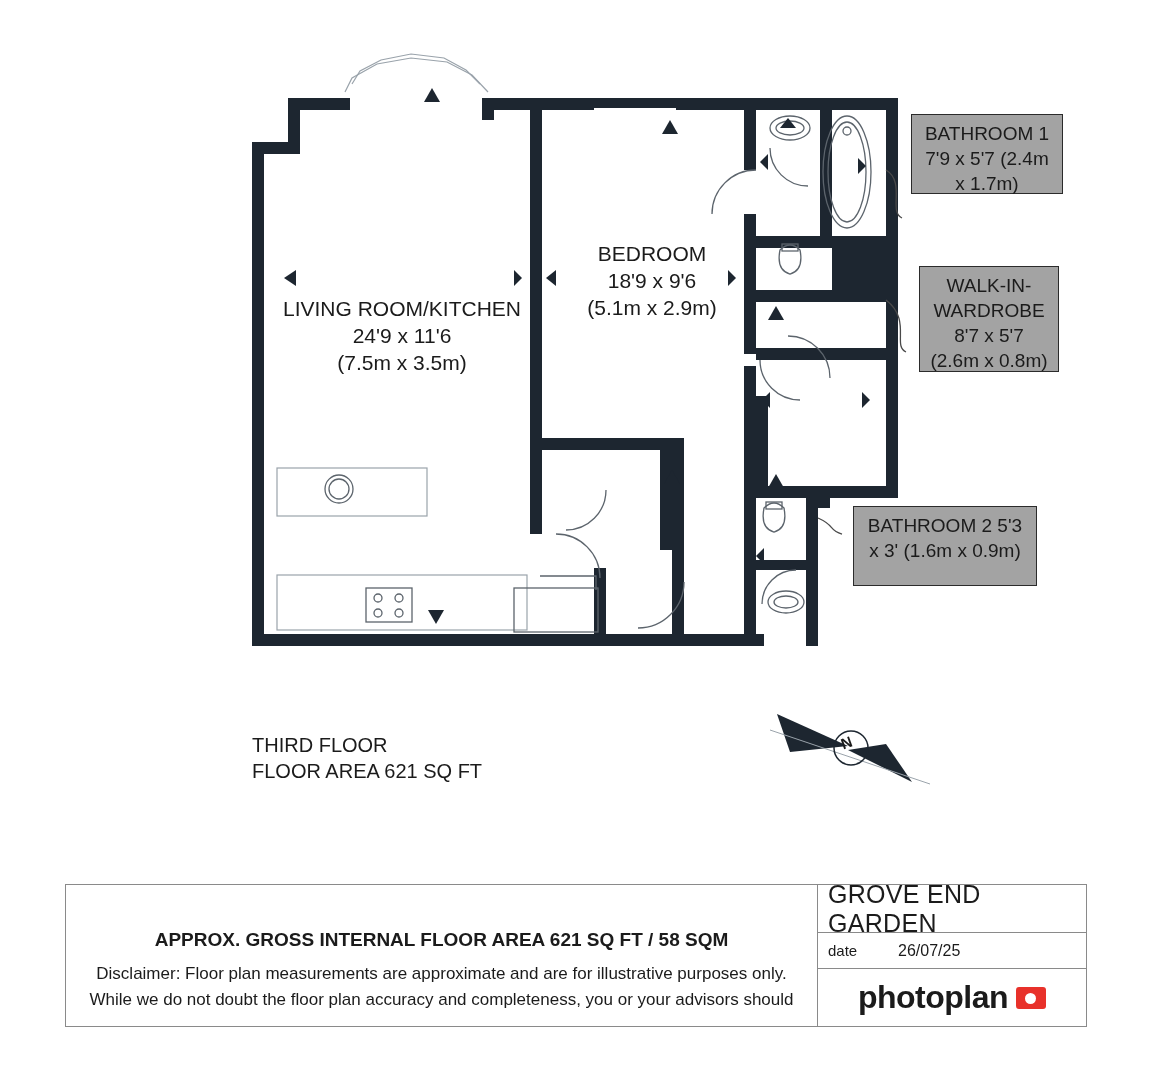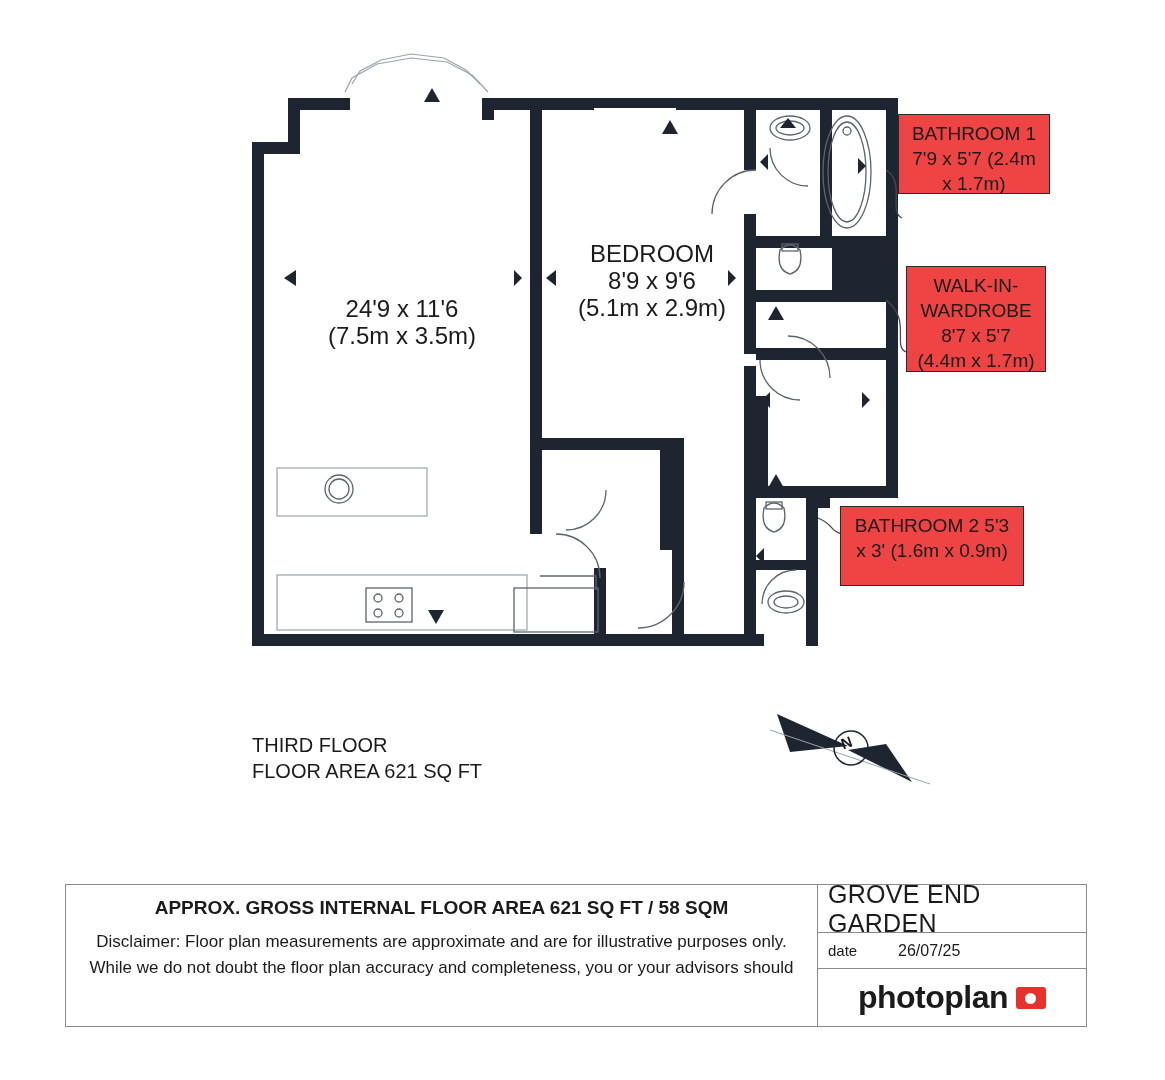--- a/index.html
+++ b/index.html
@@ -17,38 +17,39 @@
   }
   .plan {
     position: absolute;
     left: 0; top: 0;
     width: 1165px;
     height: 1080px;
   }
   .room-label {
     position: absolute;
     text-align: center;
-    font-size: 24px;
+    font-size: 21px;
     line-height: 27px;
     color: #1b1b1b;
     white-space: nowrap;
   }
   .room-label .nm { display: block; }
   .room-label .imp { display: block; }
   .room-label .met { display: block; }
 
   .callout {
     position: absolute;
     border: 1px solid #2b2b2b;
-    background: #ef4444;
+    background: #a3a3a3;
     text-align: center;
     font-size: 19px;
     line-height: 25px;
     padding: 6px 10px 8px 10px;
     box-sizing: border-box;
+    margin-left: 13px;
   }
 
   .floor-note {
     position: absolute;
     left: 252px;
     top: 732px;
     font-size: 20px;
     line-height: 26px;
     white-space: nowrap;
   }
@@ -67,20 +68,21 @@
     width: 752px;
     box-sizing: border-box;
     border-right: 1px solid #8a8a8a;
     padding: 12px 8px 8px 8px;
     text-align: center;
   }
   .footer-title {
     font-weight: bold;
     font-size: 19px;
     margin-bottom: 10px;
+    margin-top: 32px;
   }
   .footer-disclaimer {
     font-size: 17px;
     line-height: 26px;
   }
   .footer-right {
     flex: 1;
     display: flex;
     flex-direction: column;
   }
@@ -273,41 +275,42 @@
     <path d="M777,714 L848,746 L790,752 Z" fill="#1d2630"></path>
     <path d="M912,782 L848,750 L886,744 Z" fill="#1d2630"></path>
     <path d="M770,730 L930,784" stroke="#9aa3ab" stroke-width="1" fill="none"></path>
     <circle cx="851" cy="748" r="17" fill="none" stroke="#1d2630" stroke-width="1.5"></circle>
   </g>
 </svg>
 
 <div class="compass-label">N</div>
 
 <div class="room-label" style="left:222px; top:295px; width:360px;">
+  <span class="nm">LIVING ROOM/KITCHEN</span>
   <span class="imp">24'9 x 11'6</span>
   <span class="met">(7.5m x 3.5m)</span>
 </div>
 
 <div class="room-label" style="left:522px; top:240px; width:260px;">
   <span class="nm">BEDROOM</span>
-  <span class="imp">8'9 x 9'6</span>
+  <span class="imp">18'9 x 9'6</span>
   <span class="met">(5.1m x 2.9m)</span>
 </div>
 
 <div class="callout" style="left:898px; top:114px; width:152px; height:80px;">
   <span>BATHROOM 1</span>
   <span>7'9 x 5'7</span>
   <span>(2.4m x 1.7m)</span>
 </div>
 
 <div class="callout" style="left:906px; top:266px; width:140px; height:106px;">
   <span>WALK-IN-</span>
   <span>WARDROBE</span>
   <span>8'7 x 5'7</span>
-  <span>(4.4m x 1.7m)</span>
+  <span>(2.6m x 0.8m)</span>
 </div>
 
 <div class="callout" style="left:840px; top:506px; width:184px; height:80px;">
   <span>BATHROOM 2</span>
   <span>5'3 x 3'</span>
   <span>(1.6m x 0.9m)</span>
 </div>
 
 <div class="floor-note">
   <div>THIRD FLOOR</div>

